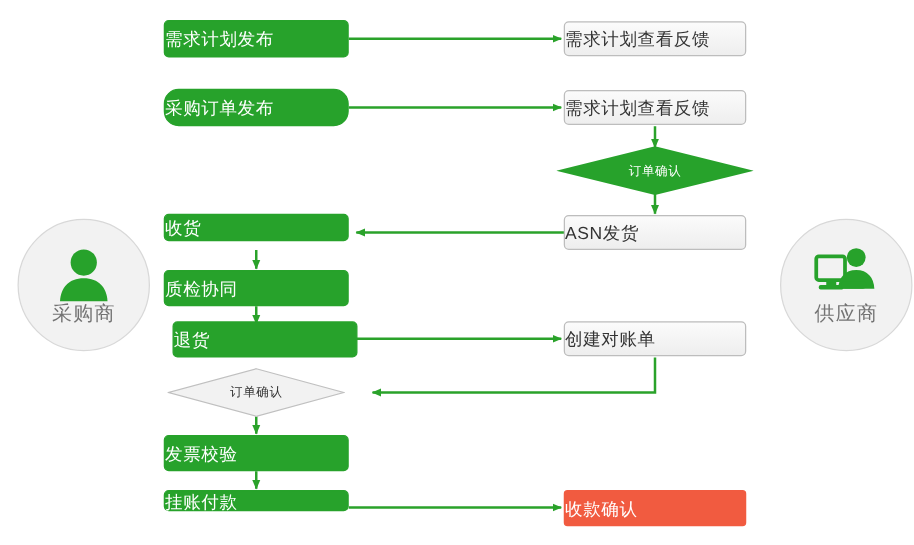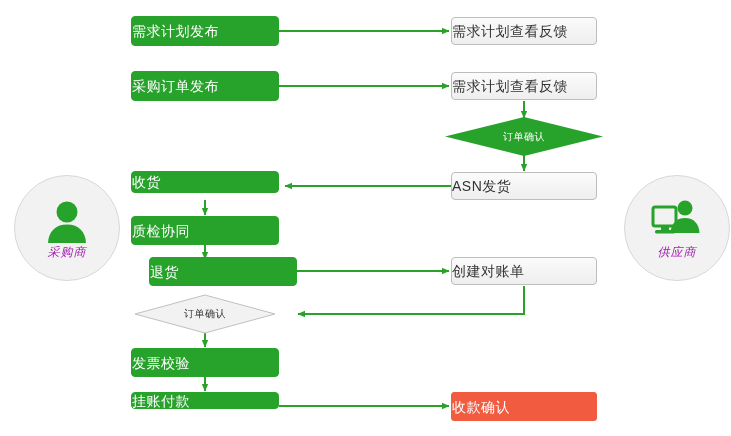--- a/index.html
+++ b/index.html
@@ -90,25 +90,24 @@
     align-items: center;
     justify-content: center;
   }
   .actor .glyph {
     width: 52px;
     height: 46px;
     display: block;
     margin-bottom: 1px;
   }
   .actor .alabel {
-    font-size: 12px;
-    color: #a21caf;
+    font-size: 16px;
+    color: #737373;
     letter-spacing: 1px;
     line-height: 1;
-    font-style: italic;
   }
 </style>
 </head>
 <body>
 
 <div id="canvas">
 
   <svg id="connectors" viewBox="0 0 731 436" width="731" height="436">
     <defs>
       <marker id="arrR" markerWidth="8" markerHeight="8" refX="7" refY="4" orient="auto" markerUnits="userSpaceOnUse">
@@ -166,33 +165,33 @@
       <path d="M34 19 C25 19 20 25 19.5 34 L48.5 34 C48 25 43 19 34 19 Z" fill="#27a22b"></path>
       <rect x="22" y="28" width="20" height="6" rx="3" fill="#27a22b"></rect>
     </svg>
     <span class="alabel">供应商</span>
   </div>
 
   <div class="node green" style="left:131px; top:16px; width:148px; height:30px;">
     <span>需求计划发布</span>
   </div>
 
-  <div class="node green" style="left:131px; top:71px; width:148px; height:30px;">
+  <div class="node green" style="left:131px; top:71px; width:148px; height:30px;border-radius:12px;">
     <span>采购订单发布</span>
   </div>
 
   <div class="node green" style="left:131px; top:171px; width:148px; height:22px;">
     <span>收货</span>
   </div>
 
   <div class="node green" style="left:131px; top:216px; width:148px; height:29px;">
     <span>质检协同</span>
   </div>
 
-  <div class="node green" style="left:149px; top:257px; width:148px; height:29px;">
+  <div class="node green" style="left:138px; top:257px; width:148px; height:29px;">
     <span>退货</span>
   </div>
 
   <div class="diamond plain" style="left:134px; top:294px; width:142px; height:40px;">
     <svg width="142" height="40" viewBox="0 0 142 40">
       <polygon points="71,1 141,20 71,39 1,20" fill="#f2f2f2" stroke="#c0c0c0" stroke-width="1"></polygon>
     </svg>
     <span class="dtext">订单确认</span>
   </div>
 

